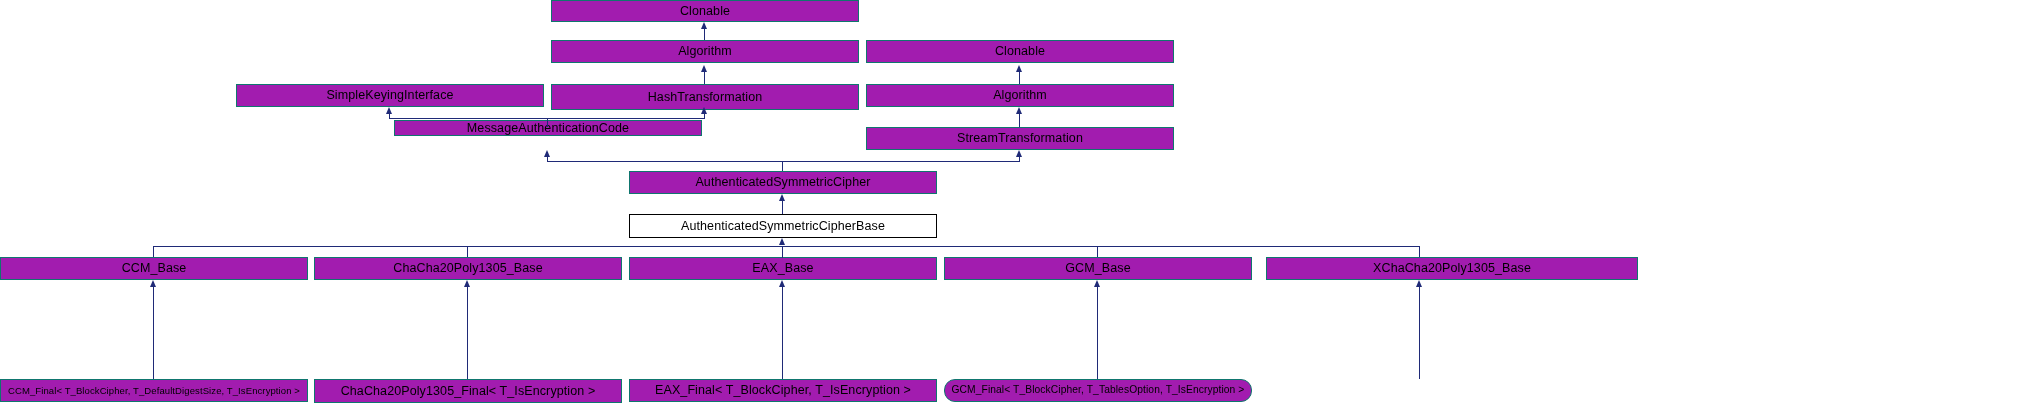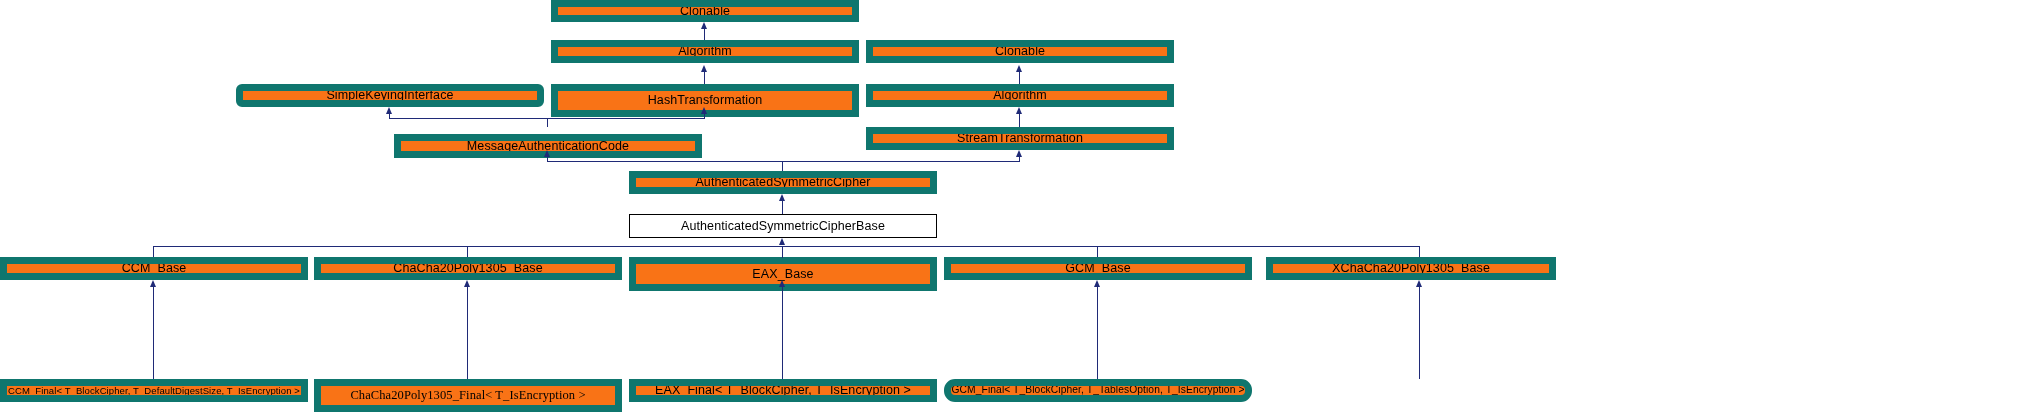--- a/index.html
+++ b/index.html
@@ -12,22 +12,22 @@
     position: relative;
     width: 2030px;
     height: 416px;
     background: #ffffff;
     font-family: "Liberation Sans", "DejaVu Sans", sans-serif;
     overflow: hidden;
   }
   .node {
     position: absolute;
     box-sizing: border-box;
-    border: 7px solid #0f766e;
-    background: #f97316;
+    border: 1px solid #0f766e;
+    background: #a21caf;
     color: #000000;
     font-size: 12.5px;
     line-height: 1;
     display: flex;
     align-items: center;
     justify-content: center;
     text-align: center;
     white-space: nowrap;
     letter-spacing: 0.1px;
     overflow: hidden;
@@ -65,65 +65,65 @@
     <span class="node-label">Clonable</span>
   </div>
 
   <div class="node" style="left:551px; top:40px; width:308px; height:23px;">
     <span class="node-label">Algorithm</span>
   </div>
   <div class="node" style="left:866px; top:40px; width:308px; height:23px;">
     <span class="node-label">Clonable</span>
   </div>
 
-  <div class="node" style="left:236px; top:84px; width:308px; height:23px;border-radius:6px;">
+  <div class="node" style="left:236px; top:84px; width:308px; height:23px;">
     <span class="node-label">SimpleKeyingInterface</span>
   </div>
-  <div class="node" style="left:551px; top:84px; width:308px; height:33px;">
+  <div class="node" style="left:551px; top:84px; width:308px; height:26px;">
     <span class="node-label">HashTransformation</span>
   </div>
   <div class="node" style="left:866px; top:84px; width:308px; height:23px;">
     <span class="node-label">Algorithm</span>
   </div>
 
-  <div class="node" style="left:394px; top:134px; width:308px; height:24px;">
+  <div class="node" style="left:394px; top:120px; width:308px; height:16px;">
     <span class="node-label">MessageAuthenticationCode</span>
   </div>
   <div class="node" style="left:866px; top:127px; width:308px; height:23px;">
     <span class="node-label">StreamTransformation</span>
   </div>
 
   <div class="node" style="left:629px; top:171px; width:308px; height:23px;">
     <span class="node-label">AuthenticatedSymmetricCipher</span>
   </div>
 
   <div class="node highlight" style="left:629px; top:214px; width:308px; height:24px;">
     <span class="node-label">AuthenticatedSymmetricCipherBase</span>
   </div>
 
-  <div class="node" style="left:0px; top:257px; width:308px; height:23px;text-decoration:underline;">
+  <div class="node" style="left:0px; top:257px; width:308px; height:23px;">
     <span class="node-label">CCM_Base</span>
   </div>
   <div class="node" style="left:314px; top:257px; width:308px; height:23px;">
     <span class="node-label">ChaCha20Poly1305_Base</span>
   </div>
-  <div class="node" style="left:629px; top:257px; width:308px; height:34px;">
+  <div class="node" style="left:629px; top:257px; width:308px; height:23px;">
     <span class="node-label">EAX_Base</span>
   </div>
   <div class="node" style="left:944px; top:257px; width:308px; height:23px;">
     <span class="node-label">GCM_Base</span>
   </div>
-  <div class="node" style="left:1266px; top:257px; width:290px; height:23px;">
+  <div class="node" style="left:1266px; top:257px; width:372px; height:23px;">
     <span class="node-label">XChaCha20Poly1305_Base</span>
   </div>
 
   <div class="node" style="left:0px; top:379px; width:308px; height:23px;">
     <span class="node-label" style="font-size: 9.5px;">CCM_Final&lt; T_BlockCipher, T_DefaultDigestSize, T_IsEncryption &gt;</span>
   </div>
-  <div class="node" style="left:314px; top:379px; width:308px; height:33px;font-family:Liberation Serif, serif;">
+  <div class="node" style="left:314px; top:379px; width:308px; height:24px;">
     <span class="node-label">ChaCha20Poly1305_Final&lt; T_IsEncryption &gt;</span>
   </div>
   <div class="node" style="left:629px; top:379px; width:308px; height:23px;text-align:center;">
     <span class="node-label">EAX_Final&lt; T_BlockCipher, T_IsEncryption &gt;</span>
   </div>
   <div class="node" style="left:944px; top:379px; width:308px; height:23px;border-radius:11px;">
     <span class="node-label" style="font-size: 10.25px;">GCM_Final&lt; T_BlockCipher, T_TablesOption, T_IsEncryption &gt;</span>
   </div>
 
   <div class="edge-v" style="left:1020px; top:0px; width:0; height:0;"></div>

